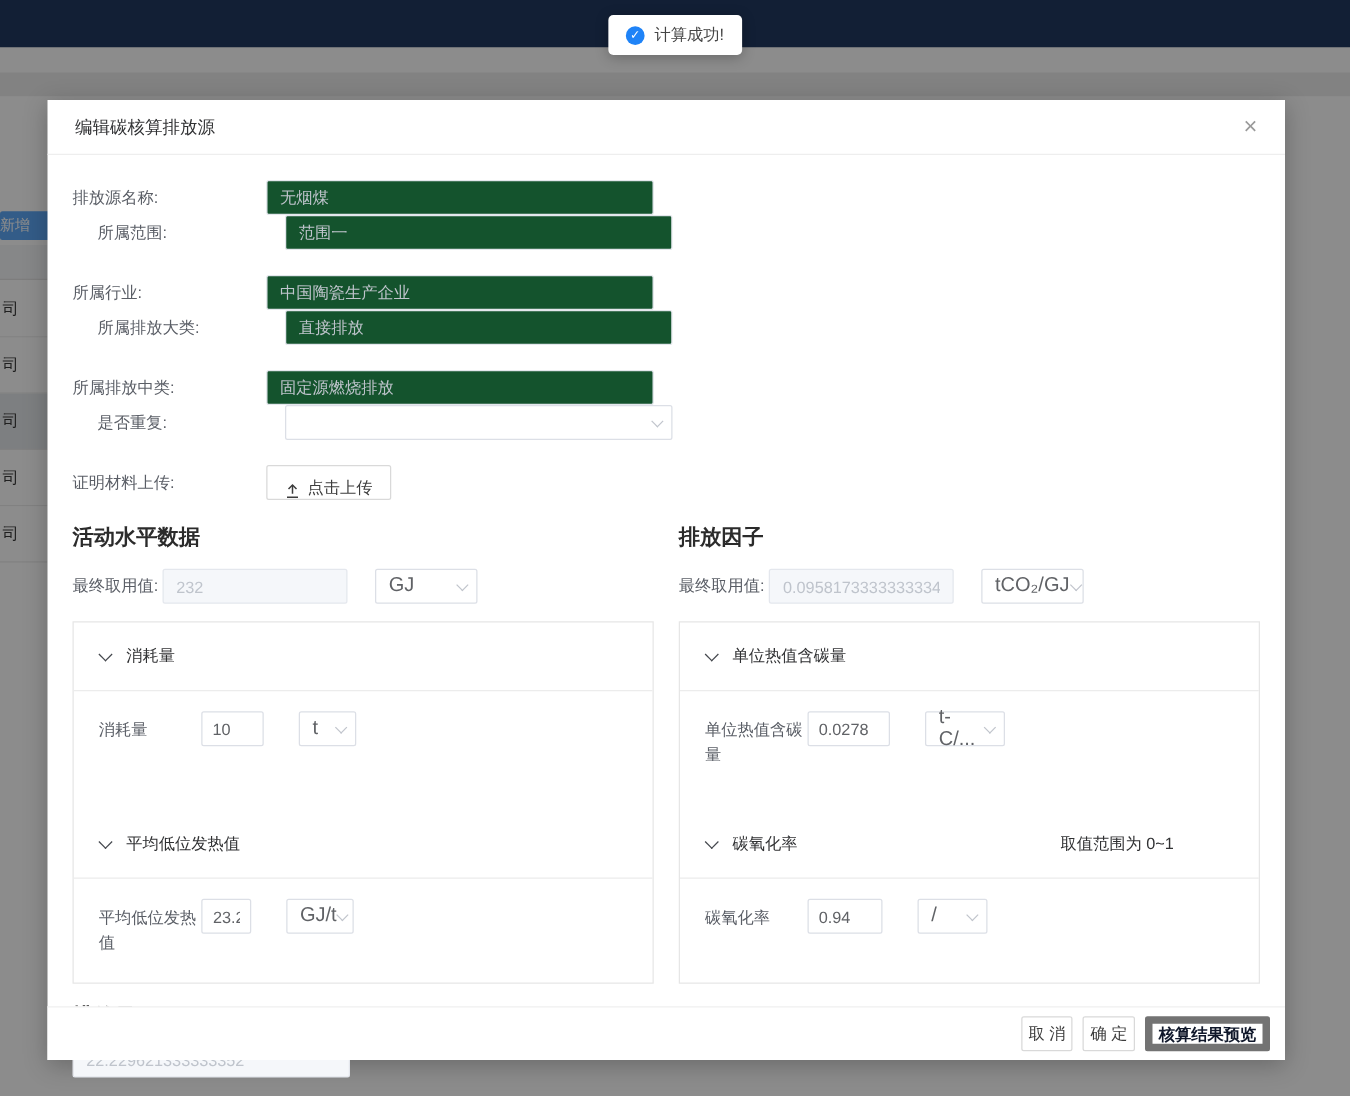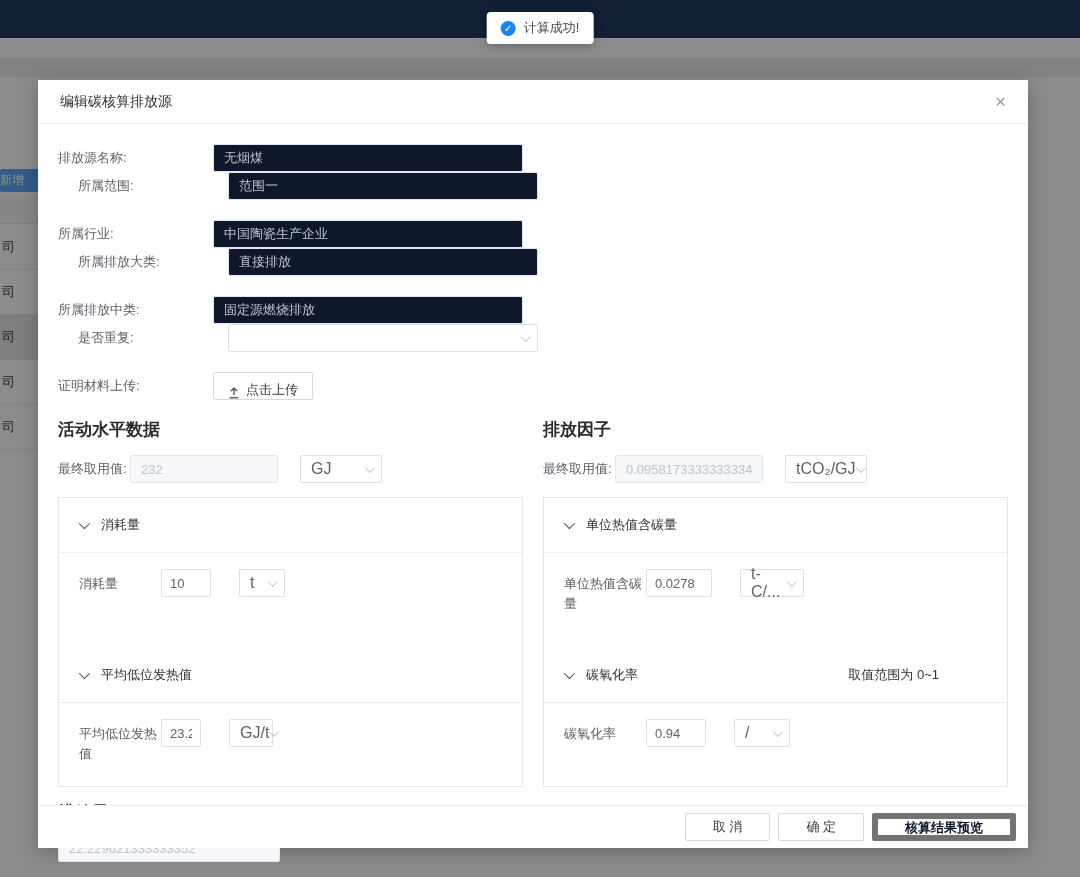--- a/index.html
+++ b/index.html
@@ -38,21 +38,21 @@
   .modal-close { font-size:19px; color:#9a9a9a; cursor:pointer; background:none; border:none; line-height:1; }
   .modal-body { padding:20px; }
 
   .form-row { display:flex; margin-bottom:20px;flex-direction:column; }
   .form-item { display:flex; align-items:center; width:465px; }
   .form-item + .form-item { margin-left:20px; width:465px; }
   .form-label { width:155px; font-size:13px; color:#5a5e66; flex:0 0 auto; }
   .form-item + .form-item .form-label { width:150px; }
   .ctl { width:310px; height:28px; border-radius:2px; font-size:13px; }
   input.ctl { border:1px solid #dcdfe6; padding:0 10px; color:#606266; background:#fff; }
-  input.disabled, .select.disabled { background:#0f172a; border:1px solid #e4e7ed; color:#bfc4cc; }
+  input.disabled, .select.disabled { background:#14532d; border:1px solid #e4e7ed; color:#bfc4cc; }
   .select { display:flex; align-items:center; justify-content:space-between; border:1px solid #dcdfe6;
     background:#fff; color:#606266; padding:0 9px 0 10px; height:28px; border-radius:2px; }
   .chev { width:7px; height:7px; border-right:1.4px solid #c0c4cc; border-bottom:1.4px solid #c0c4cc;
     transform:rotate(45deg) translateY(-2px); flex:0 0 auto; }
 
   .upload-row { display:flex; align-items:center; margin-bottom:18px; }
   .upload-btn { display:flex; align-items:flex-end; gap:6px; height:28px; padding:0 14px;
     background:#fff; border:1px solid #d9d9d9; border-radius:2px; font-size:13px; color:#3c3c3c; cursor:pointer; }
 
   .big-title { font-size:17px; font-weight:bold; color:#2b2b2b; margin-bottom:14px; }
@@ -80,21 +80,21 @@
   .f-input { height:28px; border:1px solid #dcdfe6; border-radius:2px; font-size:13px;
     padding:0 8px; color:#606266; background:#fff; }
   .f-select { margin-left:28px; height:28px; }
 
   .emission-title { font-size:17px; font-weight:bold; color:#2b2b2b; margin:14px 0 10px 0; }
   .emission-input { width:222px; height:28px; border-radius:2px; font-size:13px; padding:0 10px;
     background:#f5f7fa; border:1px solid #e4e7ed; color:#bfc4cc; }
 
   .modal-footer { position:absolute; left:0; right:0; bottom:0; height:43px; border-top:1px solid #efefef;
     display:flex; align-items:center; justify-content:flex-end; gap:8px; padding-right:12px; background:#fff; }
-  .btn { height:28px; padding:0 27px; font-size:13px; border-radius:2px; background:#fff;
+  .btn { height:28px; padding:0 5px; font-size:13px; border-radius:2px; background:#fff;
     border:1px solid #d9d9d9; color:#3c3c3c; cursor:pointer; }
   .btn.primary-outline { border:6px solid #737373; color:#0f172a;font-weight:bold; }
 </style>
 </head>
 <body>
 
 <div class="page">
   <div class="navbar"></div>
   <div class="band1"></div>
   <div class="band2"></div>
@@ -210,21 +210,21 @@
               <span class="chev"></span>
             </div>
           </div>
           <div class="sec-header">
             <span class="sec-chev"></span>
             <span class="sec-title">平均低位发热值</span>
           </div>
           <div class="sec-body h2">
             <span class="f-label">平均低位发热值</span>
             <input class="f-input" style="width: 40px;" value="23.2">
-            <div class="select f-select" style="width:44px">
+            <div class="select f-select" style="width:54px">
               <span>GJ/t</span>
               <span class="chev"></span>
             </div>
           </div>
         </div>
       </div>
 
       <div class="col">
         <div class="big-title">排放因子</div>
         <div class="final-row">

